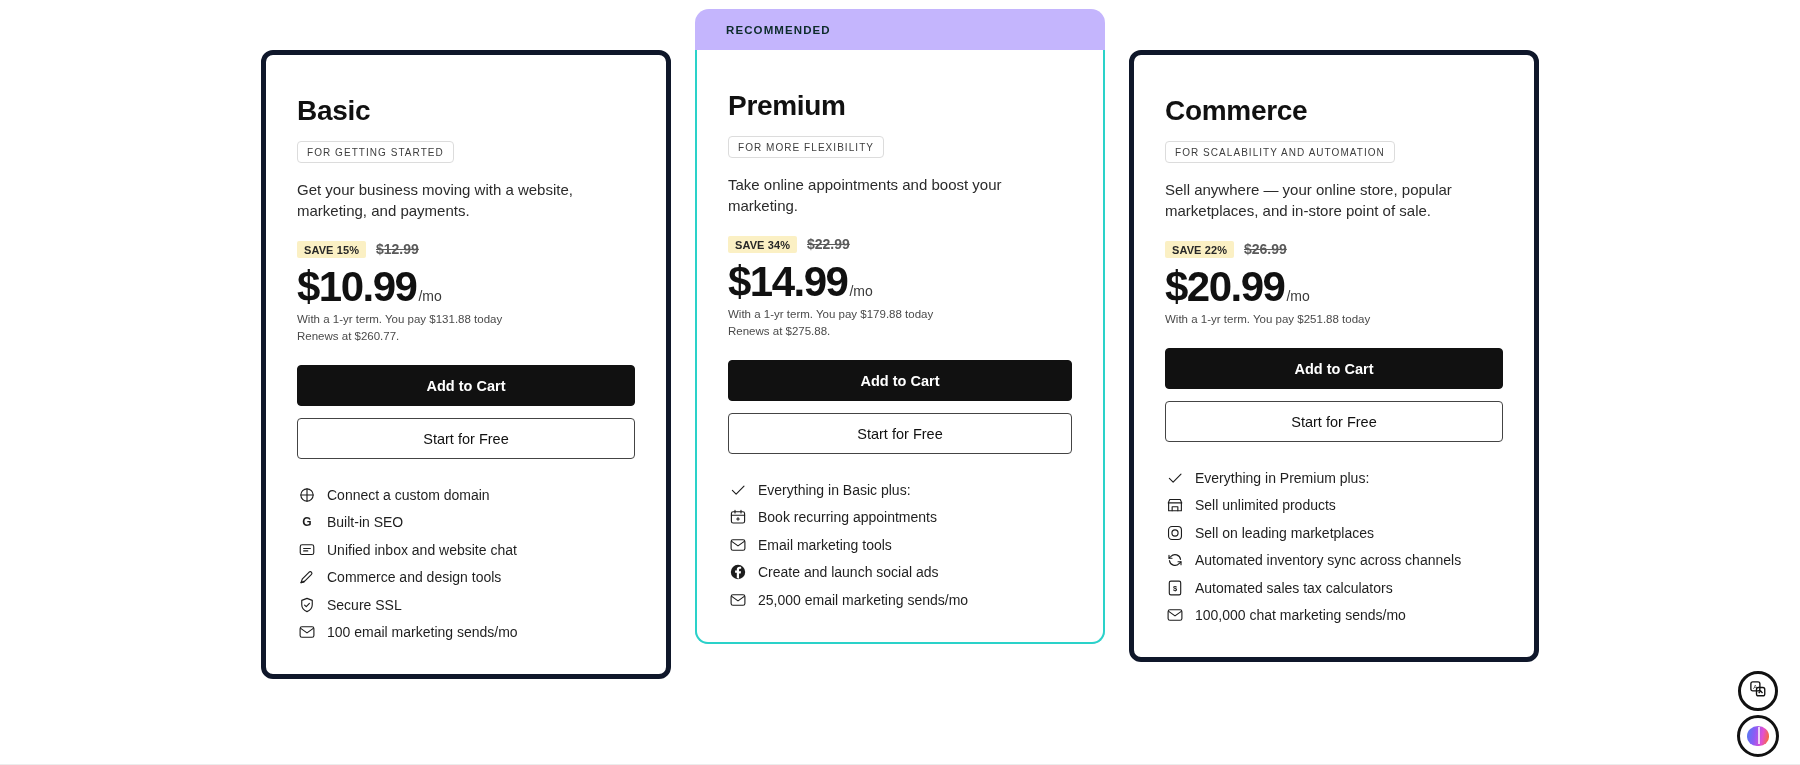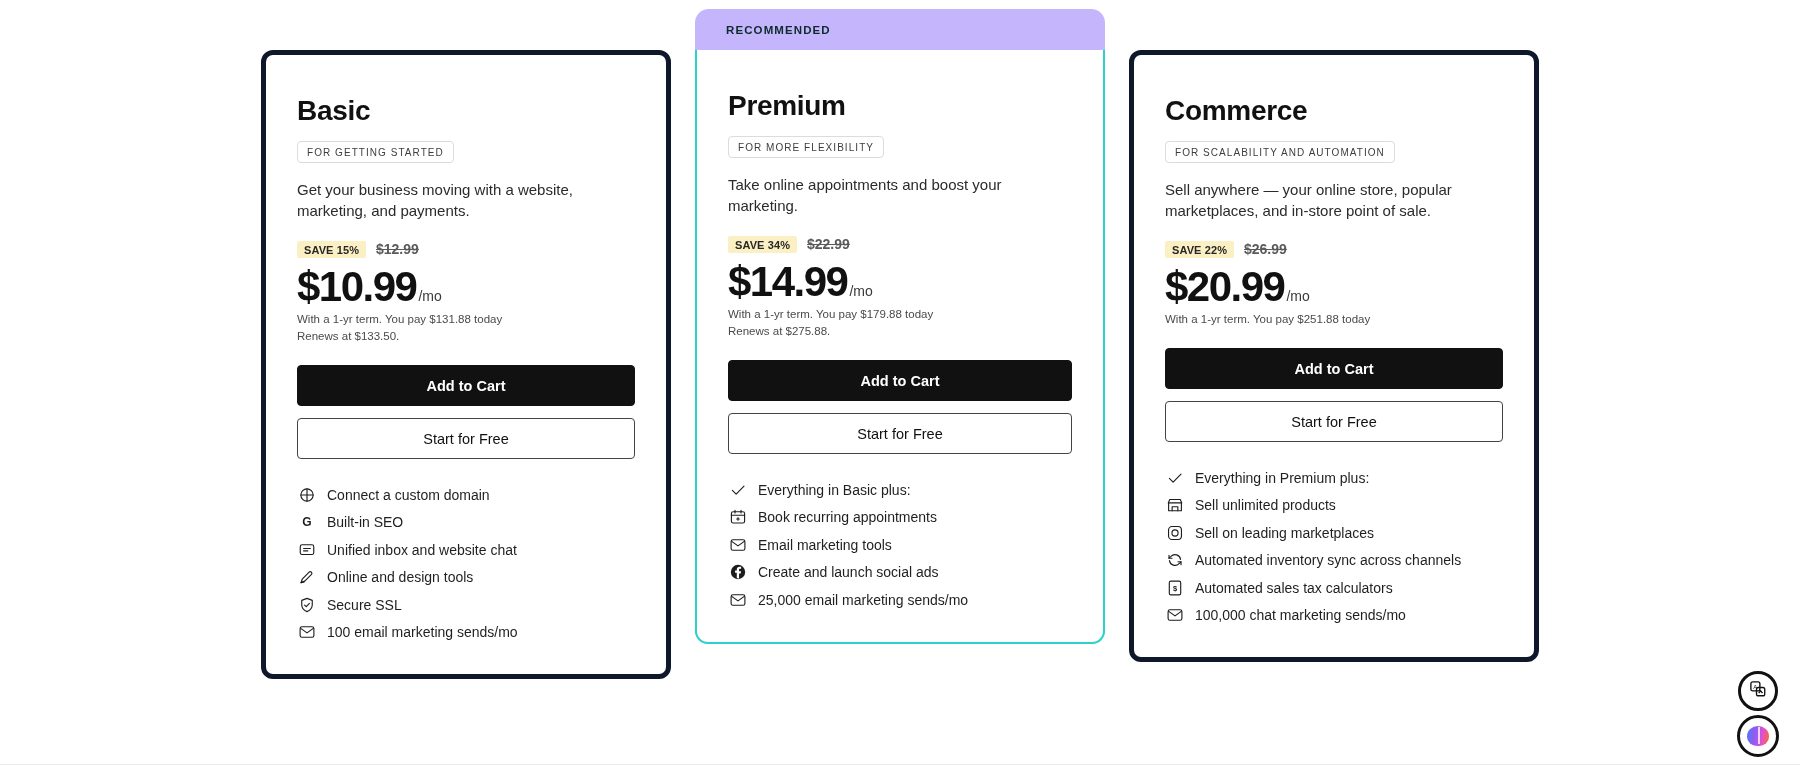--- a/index.html
+++ b/index.html
@@ -259,21 +259,21 @@
         <span class="old-price">$12.99</span>
       </div>
 
       <div class="price-row">
         <span class="price">$10.99</span>
         <span class="per">/mo</span>
       </div>
 
       <div class="terms">
         <div>With a 1-yr term. You pay $131.88 today</div>
-        <div>Renews at $133.50.</div>
+        <div>Renews at $260.77.</div>
       </div>
 
       <div class="btn btn-primary">Add to Cart</div>
       <div class="btn btn-secondary">Start for Free</div>
 
       <ul class="features">
 
           <li class="feature">
             <span class="feat-icon">
                 <svg width="18" height="18" viewBox="0 0 24 24">
@@ -300,21 +300,21 @@
               </span>
             <span class="feat-label">Unified inbox and website chat</span>
           </li>
           <li class="feature">
             <span class="feat-icon">
                 <svg width="18" height="18" viewBox="0 0 24 24">
                   <path d="M4 19.5l5-2 9-9a2.2 2.2 0 0 0-3.1-3.1l-9 9z" stroke="currentColor" stroke-width="1.5" fill="none" stroke-linecap="round" stroke-linejoin="round"></path>
                   <path d="M4 19.5l4.2-1" stroke="currentColor" stroke-width="1.5" fill="none" stroke-linecap="round" stroke-linejoin="round"></path>
                 </svg>
               </span>
-            <span class="feat-label">Online and design tools</span>
+            <span class="feat-label">Commerce and design tools</span>
           </li>
           <li class="feature">
             <span class="feat-icon">
                 <svg width="18" height="18" viewBox="0 0 24 24">
                   <path d="M12 3.2l7 2.6v6c0 4.4-3 7.5-7 9-4-1.5-7-4.6-7-9v-6z" stroke="currentColor" stroke-width="1.5" fill="none" stroke-linecap="round" stroke-linejoin="round"></path>
                   <path d="M8.8 12.1l2.2 2.2 4.2-4.4" stroke="currentColor" stroke-width="1.5" fill="none" stroke-linecap="round" stroke-linejoin="round"></path>
                 </svg>
               </span>
             <span class="feat-label">Secure SSL</span>
           </li>

